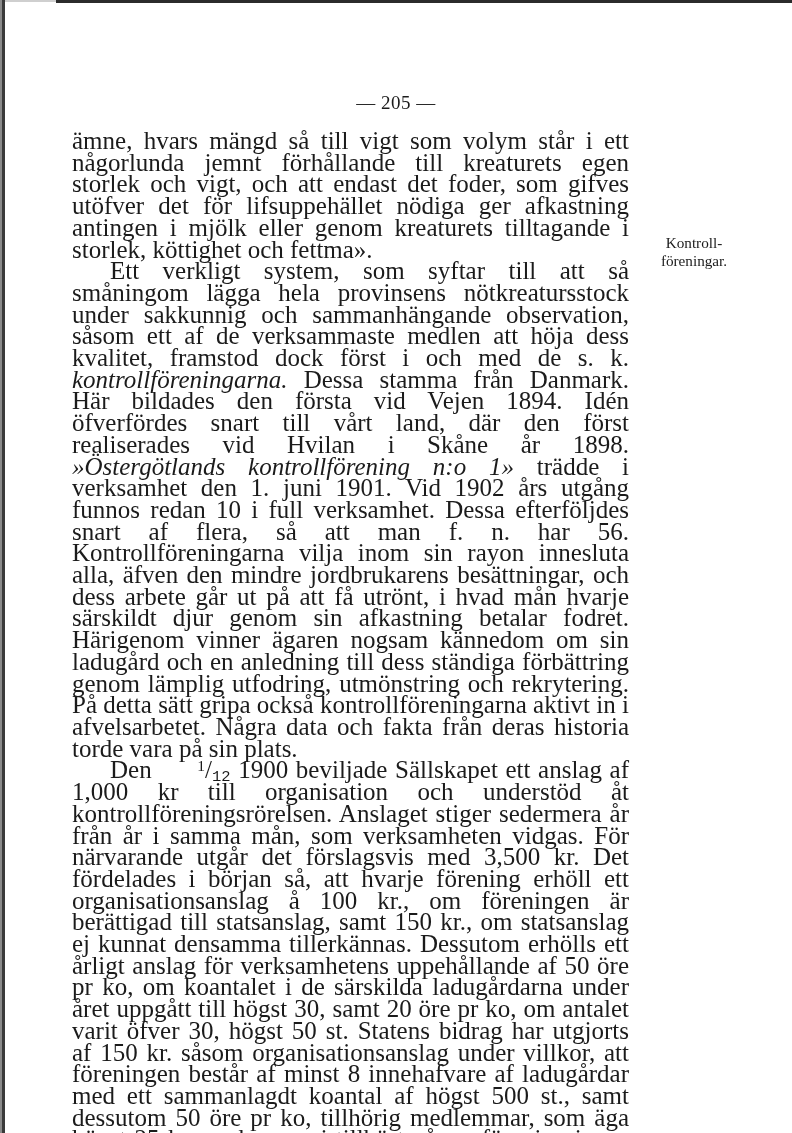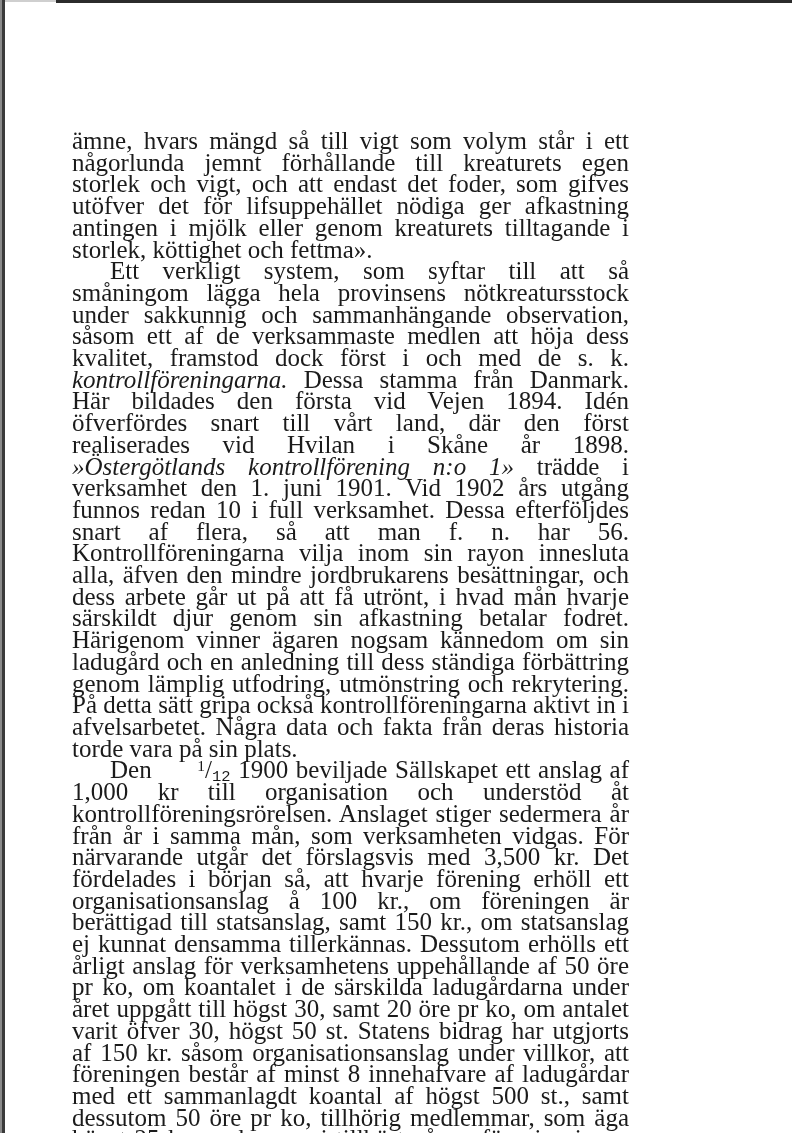--- a/index.html
+++ b/index.html
@@ -105,21 +105,26 @@
 </head>
 <body>
 
 <div class="page">
 
   <div class="scan-edge-topleft"></div>
   <div class="scan-edge-top"></div>
   <div class="scan-edge-left2"></div>
   <div class="scan-edge-left"></div>
 
+  <div class="page-number">— 205 —</div>
 
+  <div class="margin-note">
+    <div>Kontroll-</div>
+    <div>föreningar.</div>
+  </div>
 
   <div class="textblock">
 
     <p class="noindent">
       <span>ämne, hvars mängd så till vigt som volym står i ett någorlunda jemnt förhållande till kreaturets egen storlek och vigt, och att endast det foder, som gifves utöfver det för lifsuppehället nödiga ger afkastning antingen i mjölk eller genom kreaturets tilltagande i storlek, köttighet och fettma».</span>
     </p>
 
     <p>
       <span>Ett verkligt system, som syftar till att så småningom lägga hela provinsens nötkreatursstock under sakkunnig och sammanhängande observation, såsom ett af de verksammaste medlen att höja dess kvalitet, framstod dock först i och med de s. k. </span><i>kontrollföreningarna.</i><span> Dessa stamma från Danmark. Här bildades den första vid Vejen 1894. Idén öfverfördes snart till vårt land, där den först realiserades vid Hvilan i Skåne år 1898. </span><i>»Östergötlands kontrollförening n:o 1»</i><span> trädde i verksamhet den 1. juni 1901. Vid 1902 års utgång funnos redan 10 i full verksamhet. Dessa efterföljdes snart af flera, så att man f. n. har 56. Kontrollföreningarna vilja inom sin rayon innesluta alla, äfven den mindre jordbrukarens besättningar, och dess arbete går ut på att få utrönt, i hvad mån hvarje särskildt djur genom sin afkastning betalar fodret. Härigenom vinner ägaren nogsam kännedom om sin ladugård och en anledning till dess ständiga förbättring genom lämplig utfodring, utmönstring och rekrytering. På detta sätt gripa också kontrollföreningarna aktivt in i afvelsarbetet. Några data och fakta från deras historia torde vara på sin plats.</span>
     </p>

